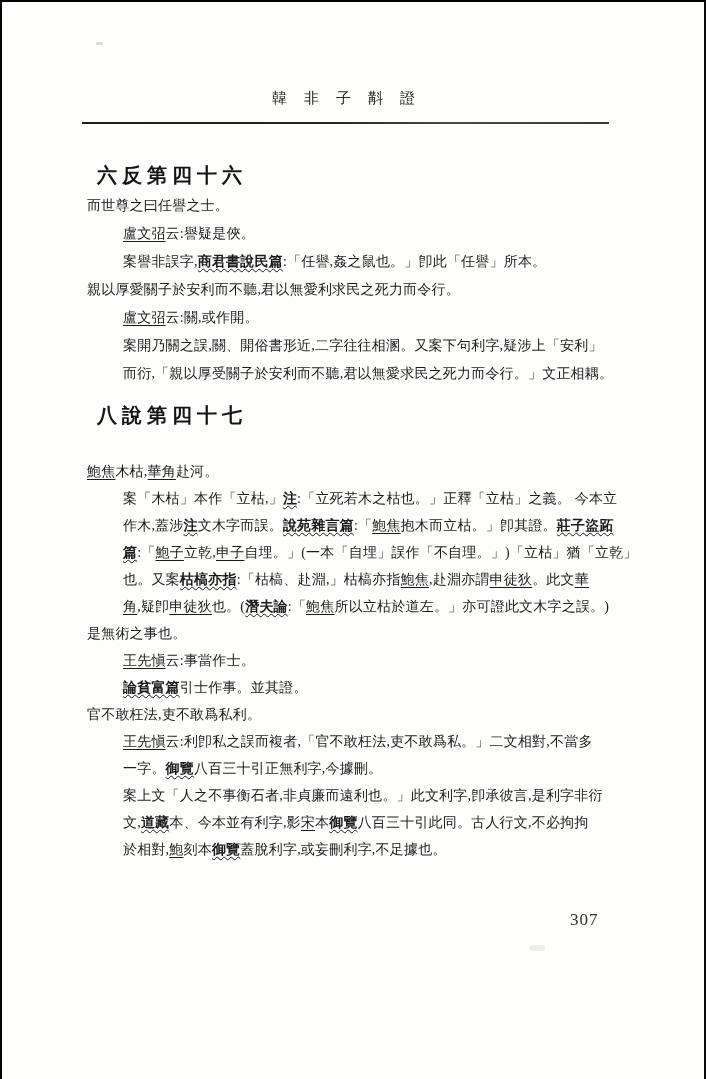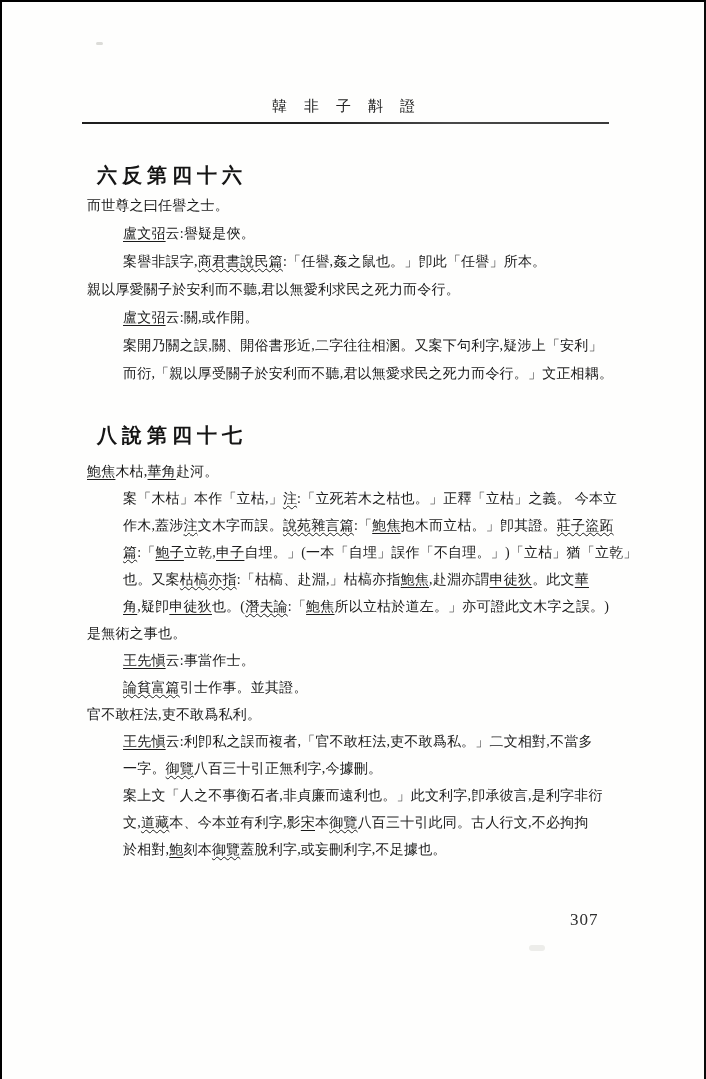--- a/index.html
+++ b/index.html
@@ -9,47 +9,47 @@
     background:#fefefd;
     overflow:hidden;
     font-family:"Liberation Serif","DejaVu Serif",serif;
     color:#1b1b1b;
     border-top:2px solid #000;
     border-left:2px solid #000;
     border-right:2px solid #0a0a0a;
     box-sizing:border-box;
   }
   .header-title{
-    position:absolute;top:95px;left:78px;width:527px;
+    position:absolute;top:87px;left:78px;width:527px;
     text-align:center;font-size:15px;letter-spacing:17px;padding-left:17px;
     box-sizing:border-box;color:#222;
   }
   .header-rule{
     position:absolute;top:120px;left:80px;width:527px;height:2px;
     background:linear-gradient(to right,#1e1e1e 0%,#222 45%,#4a4a4a 70%,#3a3a3a 100%);
   }
   .section-title{
     position:absolute;left:90px;width:545px;
     text-align:left;font-size:20px;font-weight:bold;
     letter-spacing:5px;padding-left:5px;box-sizing:border-box;color:#151515;
   }
   #sec1-title{top:160px;}
-  #sec2-title{top:420px;}
+  #sec2-title{top:400px;}
   .lines{
     position:absolute;left:85px;width:560px;
     font-size:14px;letter-spacing:0.2px;
   }
   #sec1-lines{top:190px;}
   #sec2-lines{top:456px;}
   #sec1-lines .line{height:28px;line-height:28px;}
   #sec2-lines .line{height:27px;line-height:27px;}
   .line{white-space:nowrap;}
   .line.ind{padding-left:36px;}
   .u-p{text-decoration:underline;text-decoration-thickness:1.2px;text-underline-offset:3px;}
-  .u-b{text-decoration:underline;text-decoration-style:wavy;text-decoration-thickness:0.7px;text-underline-offset:2px;}
+  .u-b{text-decoration:underline;text-decoration-style:wavy;text-decoration-thickness:0.7px;text-underline-offset:2px;font-weight:bold;}
   .page-number{
     position:absolute;top:908px;left:568px;width:60px;
     text-align:left;font-size:17px;color:#2e2e2e;letter-spacing:1px;
     font-family:"Liberation Serif","DejaVu Serif",serif;
   }
   .speck-1{position:absolute;top:40px;left:94px;width:7px;height:3px;background:#dcdcd8;border-radius:2px;}
   .speck-2{position:absolute;top:943px;left:527px;width:16px;height:6px;background:#ededea;border-radius:3px;}
 </style>
 </head>
 <body>

